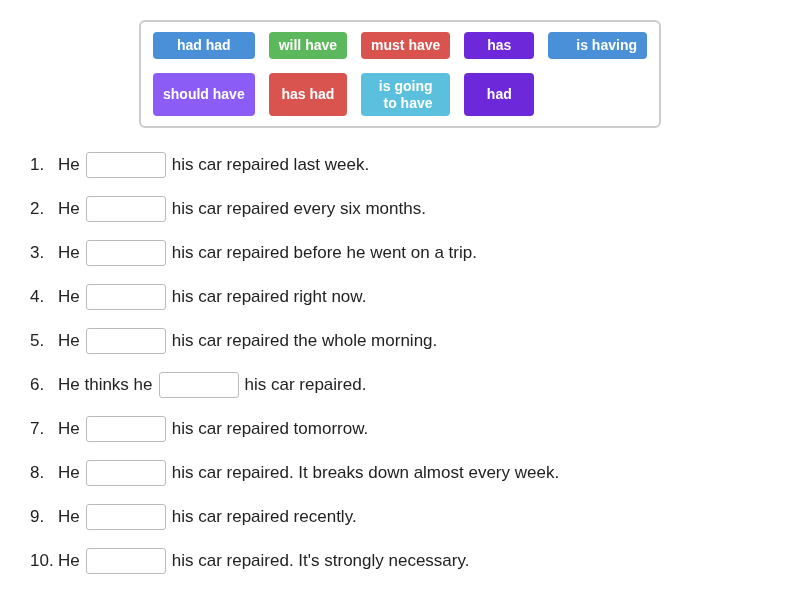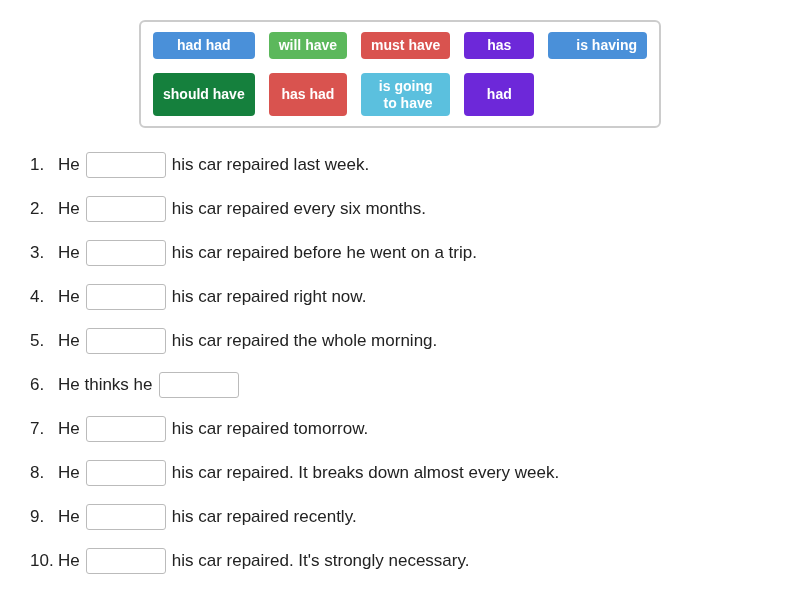--- a/index.html
+++ b/index.html
@@ -37,21 +37,21 @@
       cursor: pointer;
       text-align: center;
       min-width: 70px;
     }
 
     .chip-blue    { background: #4a90d9; }
     .chip-green   { background: #5cb85c; }
     .chip-red     { background: #d9534f; }
     .chip-teal    { background: #5bc0de; }
     .chip-purple  { background: #6d28d9; }
-    .chip-orange  { background: #15803d; }
+    .chip-orange  { background: #8b5cf6; }
 
     .sentences {
       padding-left: 10px;
     }
 
     .sentence-row {
       display: flex;
       align-items: center;
       margin-bottom: 18px;
       font-size: 17px;
@@ -122,20 +122,21 @@
     <div class="sentence-row">
       <span class="sentence-number">5.</span>
       <span class="sentence-text"> He </span>
       <span class="blank-box"></span>
       <span class="sentence-text"> his car repaired the whole morning.</span>
     </div>
     <div class="sentence-row">
       <span class="sentence-number">6.</span>
       <span class="sentence-text"> He thinks he </span>
       <span class="blank-box"></span>
+      <span class="sentence-text"> his car repaired.</span>
     </div>
     <div class="sentence-row">
       <span class="sentence-number">7.</span>
       <span class="sentence-text"> He </span>
       <span class="blank-box"></span>
       <span class="sentence-text"> his car repaired tomorrow.</span>
     </div>
     <div class="sentence-row">
       <span class="sentence-number">8.</span>
       <span class="sentence-text"> He </span>

